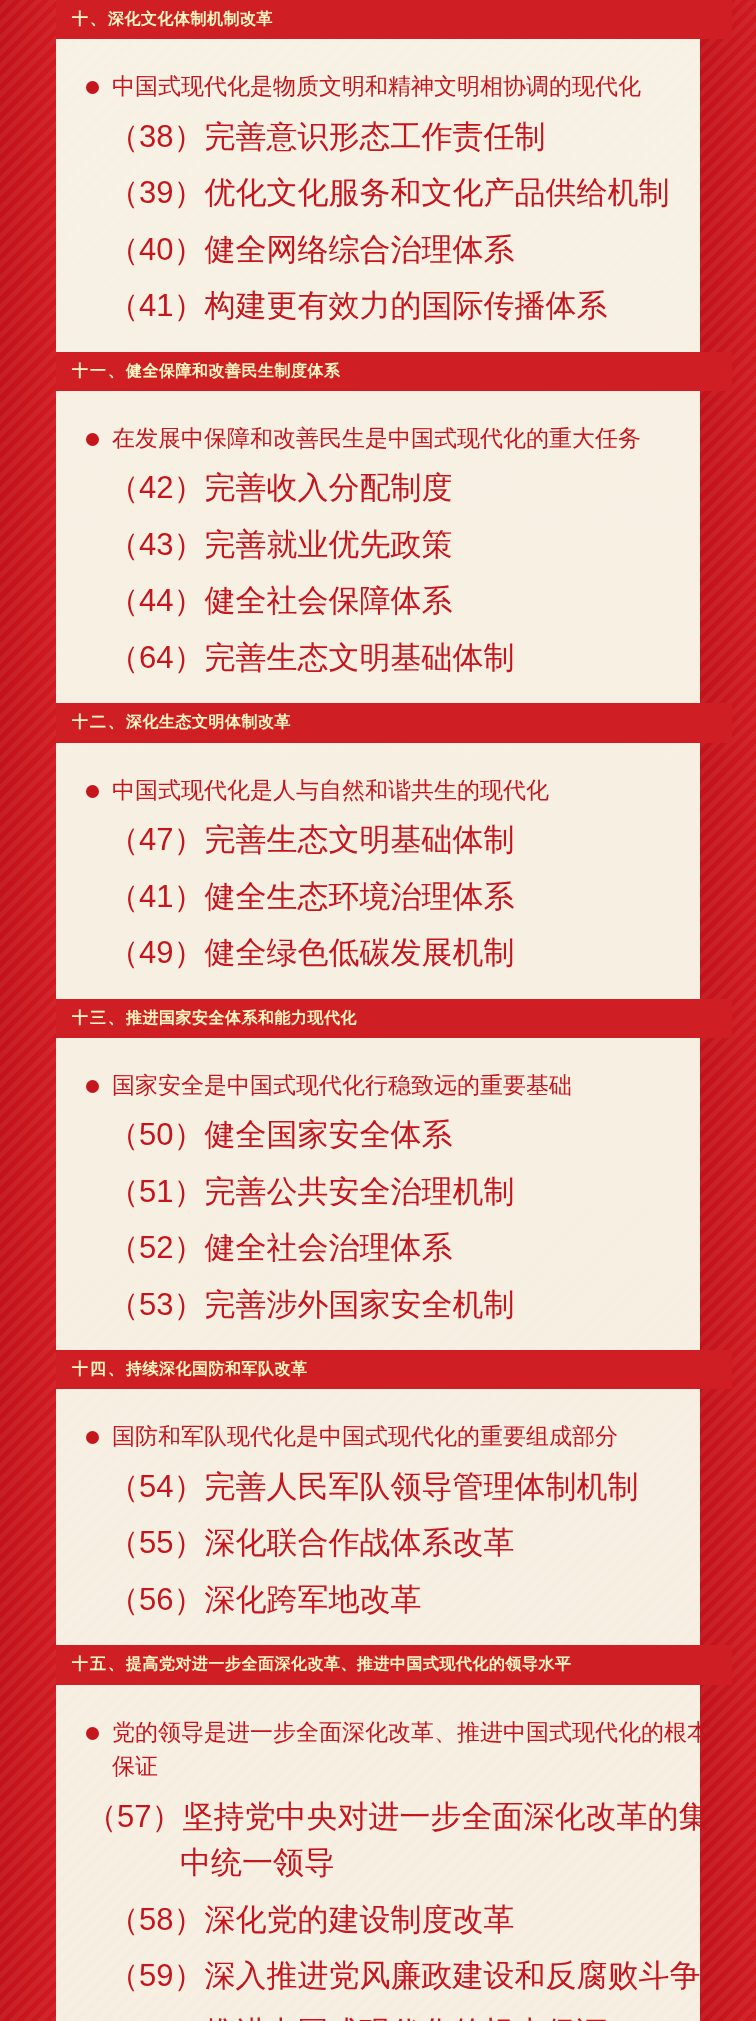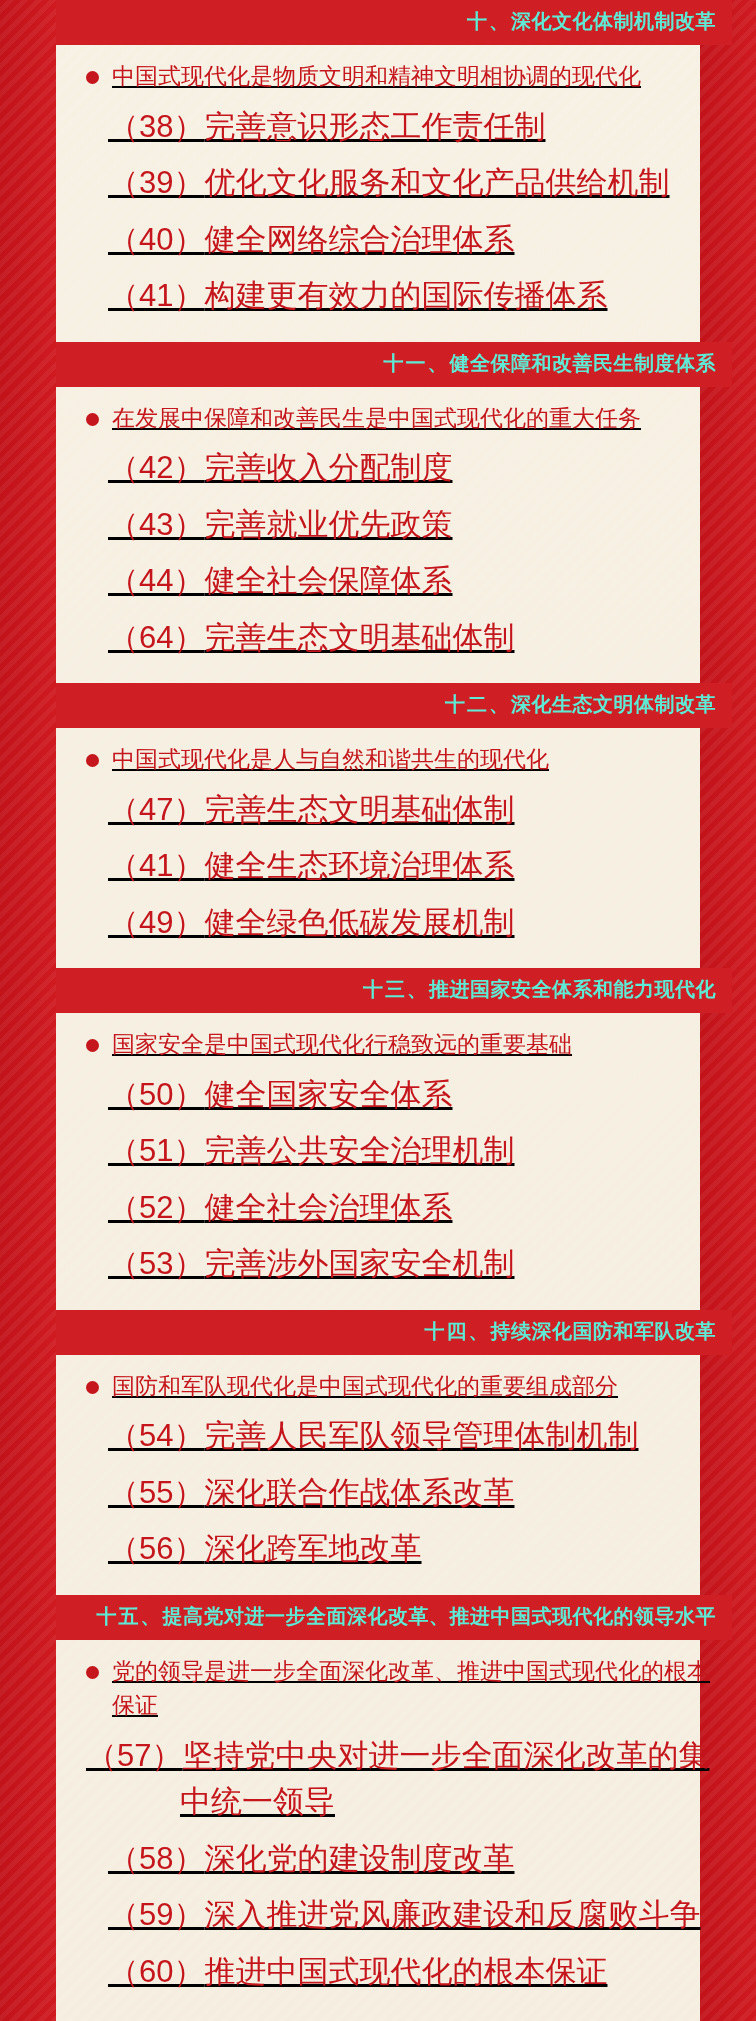--- a/index.html
+++ b/index.html
@@ -48,37 +48,36 @@
   .content {
     position: relative;
     z-index: 1;
     padding: 0 24px 0 56px;
   }
 
   .section { margin: 0 0 2px 0; }
 
   .section-header {
     background: #cf1f24;
-    color: #5eead4;
-    font-size: 20px;
+    color: #fef9c3;
+    font-size: 16px;
     font-weight: bold;
     line-height: 1.45;
     padding: 7px 16px 9px 16px;
     letter-spacing: 0.5px;
     box-sizing: border-box;
     margin: 0 0 0 0;
-    text-align: right;
+    text-align: left;
   }
   .section-header .num {
     letter-spacing: 2px;
   }
 
   .section-body {
-    padding: 10px 10px 10px 30px;
-    text-decoration: underline;
+    padding: 26px 10px 10px 30px;
   }
 
   .lead {
     position: relative;
     color: #c4161c;
     font-size: 23px;
     line-height: 1.5;
     padding-left: 26px;
     margin: 4px 0 10px 0;
     font-weight: 500;

